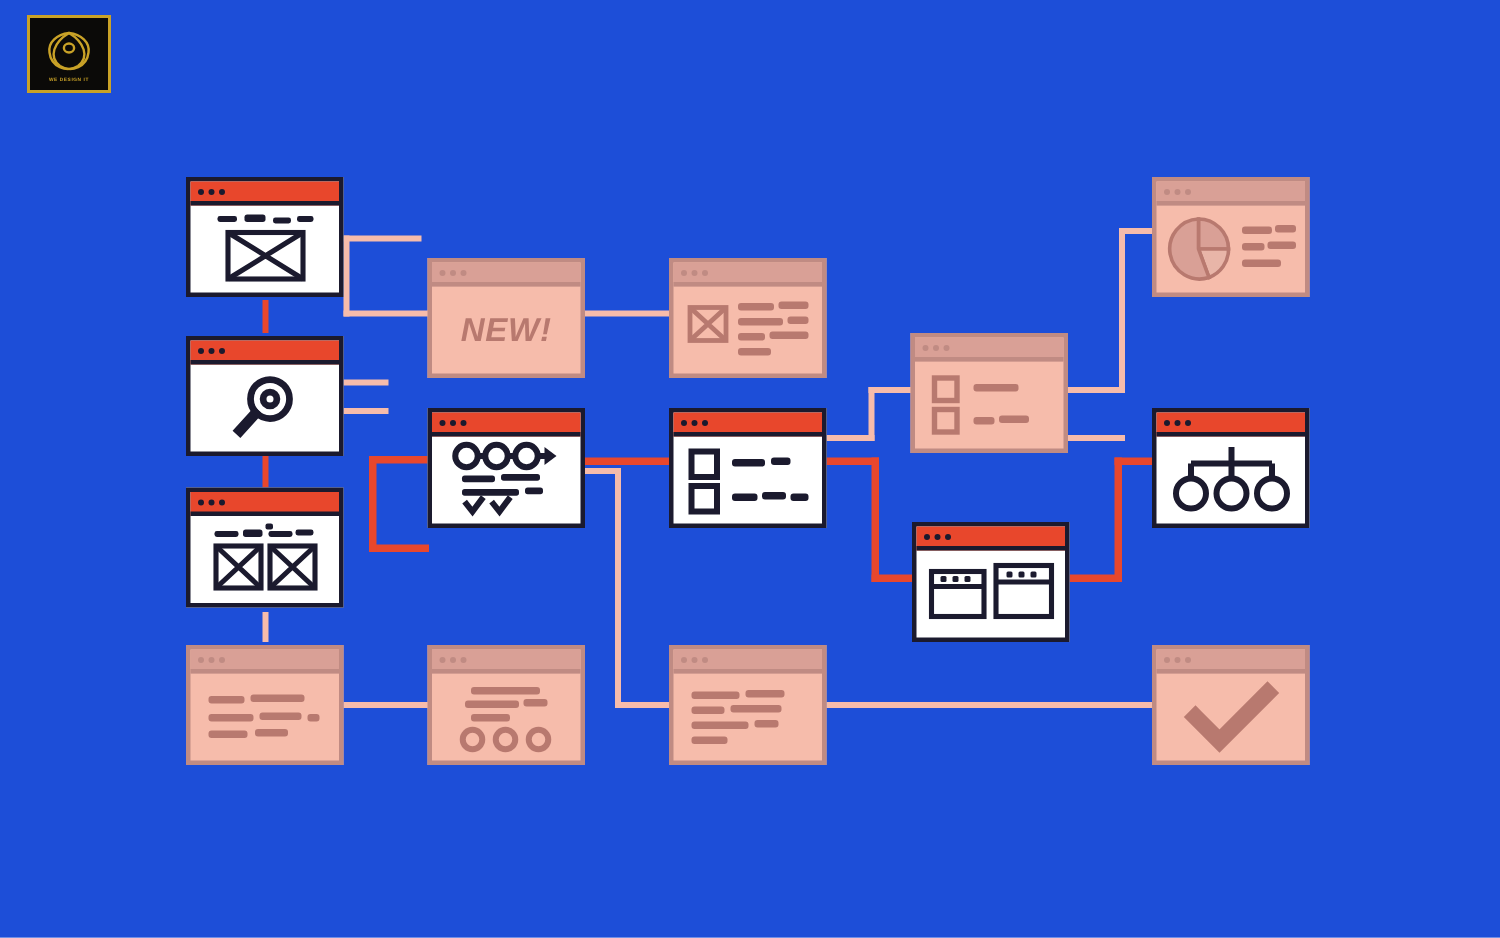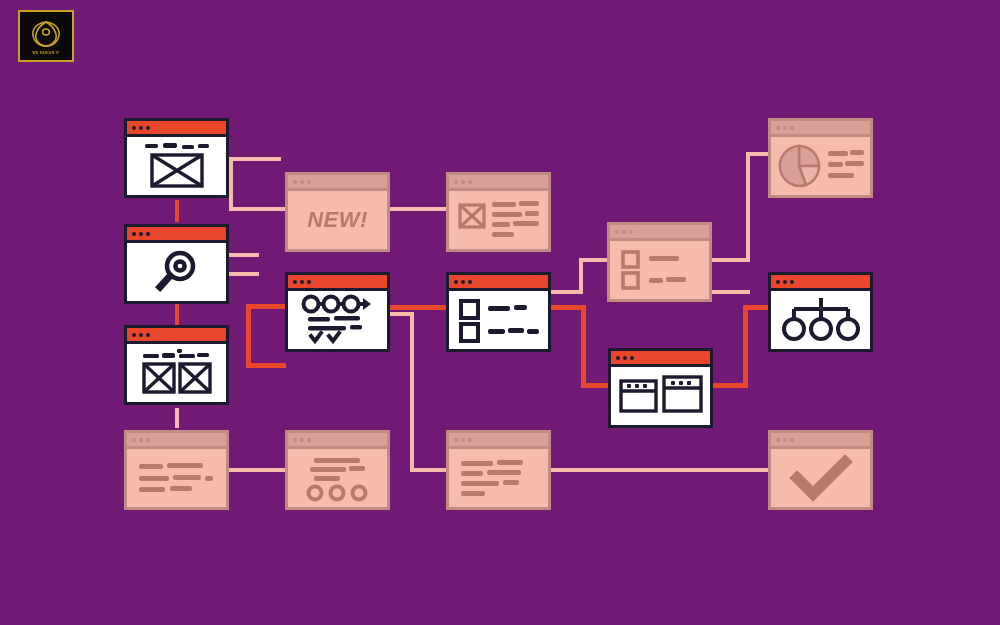--- a/index.html
+++ b/index.html
@@ -9,21 +9,21 @@
     width: 1000px;
     height: 625px;
     overflow: hidden;
     font-family: "Liberation Sans", sans-serif;
   }
 
   #stage {
     position: relative;
     width: 1000px;
     height: 625px;
-    background: #701a75;
+    background: #1d4ed8;
   }
 
   
   #logo {
     position: absolute;
     left: 18px; top: 10px;
     width: 56px; height: 52px;
     background: #0B0A08;
     border: 2px solid #C9A227;
     display: flex;

